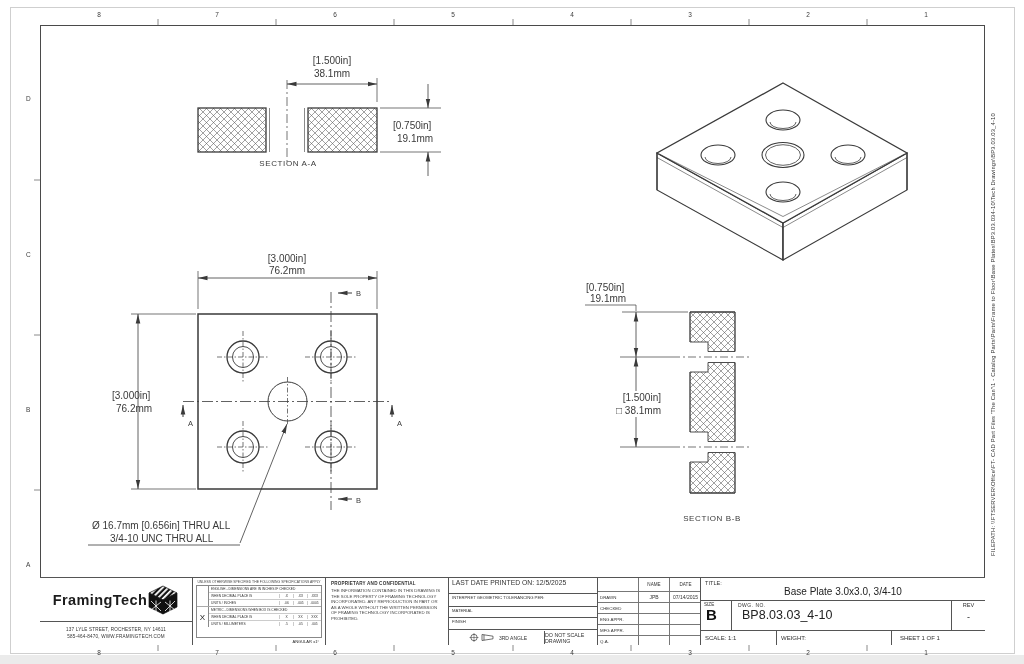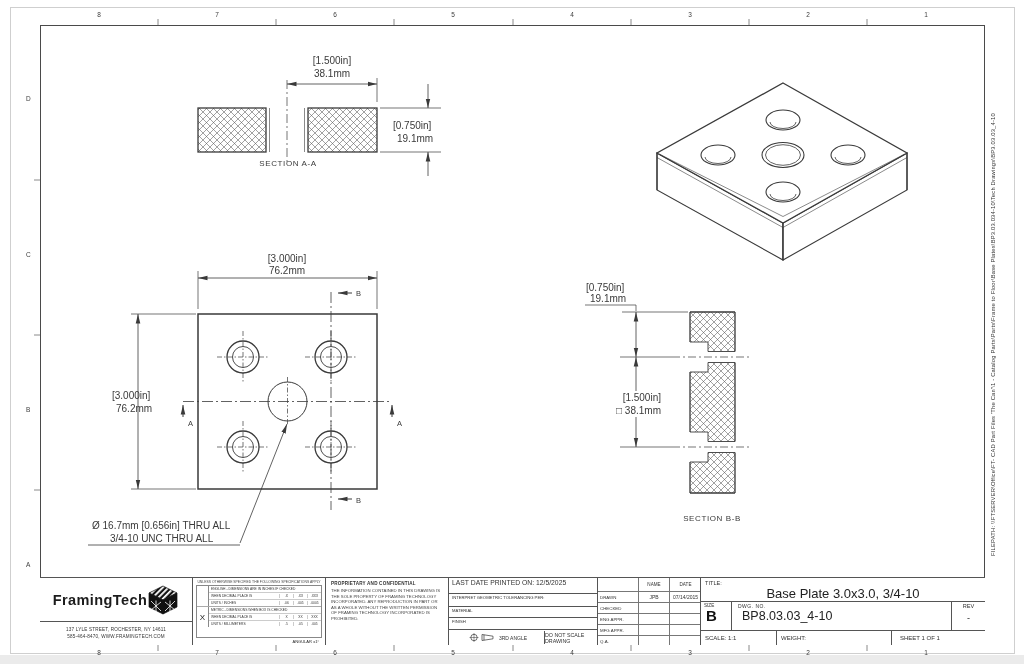--- a/index.html
+++ b/index.html
@@ -50,21 +50,21 @@
   .angle-left span{font-size:5px;}
   .angle-right{flex:1;border-left:1px solid #555;display:flex;align-items:center;justify-content:center;font-size:5.3px;}
   .c5{display:grid;width:103px;grid-template-columns:40px 31px 32px;grid-template-rows:13px repeat(5,11px);}
   .c5 .cell{box-sizing:border-box;font-size:4.4px;color:#333;display:flex;align-items:center;padding-left:2px;border-top:1px solid #777;}
   .c5 .cell.hdr{justify-content:center;padding-left:0;border-top:none;font-size:4.6px;}
   .c5 .cell.val{justify-content:center;padding-left:0;font-size:5px;}
   .c5 .cell.bl{border-left:1px solid #777;}
   .c6{flex:1;display:flex;flex-direction:column;}
   .t-row1{height:23px;position:relative;}
   .t-label{position:absolute;left:4px;top:2px;font-size:5.6px;color:#333;}
-  .t-value{text-align:center;padding-top:8px;font-size:13px;color:#222;}
+  .t-value{text-align:center;padding-top:8px;font-size:10px;color:#222;}
   .t-row2{height:30px;border-top:1px solid #555;display:flex;}
   .size-cell{width:30px;display:flex;flex-direction:column;padding:1px 0 0 3px;box-sizing:border-box;}
   .size-cell .lbl{font-size:4.6px;color:#333;}
   .size-cell .val{font-size:15px;font-weight:bold;color:#111;line-height:1;padding-left:2px;}
   .dwg-cell{flex:1;border-left:1px solid #555;display:flex;flex-direction:column;padding:1px 0 0 6px;box-sizing:border-box;}
   .dwg-cell .lbl{font-size:5px;color:#333;letter-spacing:.5px;}
   .dwg-cell .val{font-size:12.5px;color:#222;padding-left:4px;}
   .rev-cell{width:34px;border-left:1px solid #555;display:flex;flex-direction:column;align-items:center;padding-top:1px;box-sizing:border-box;}
   .rev-cell .lbl{font-size:5.6px;color:#333;}
   .rev-cell .val{font-size:9px;color:#222;padding-top:4px;}

